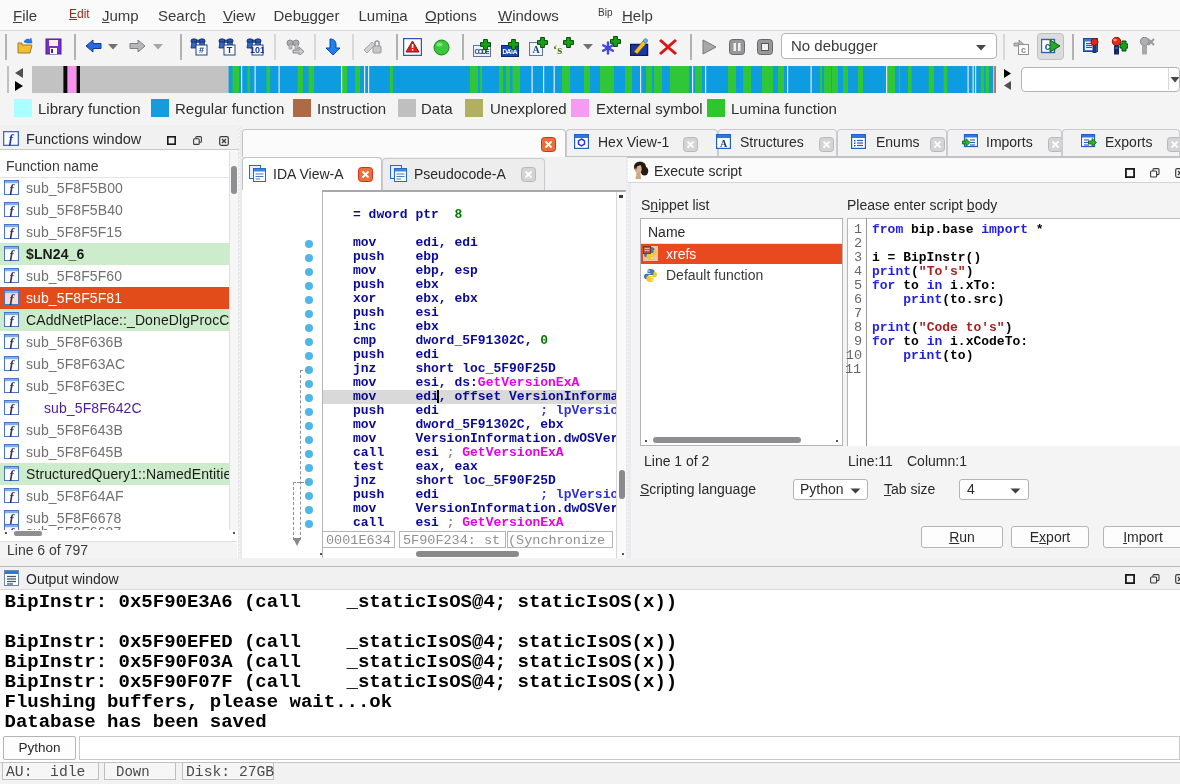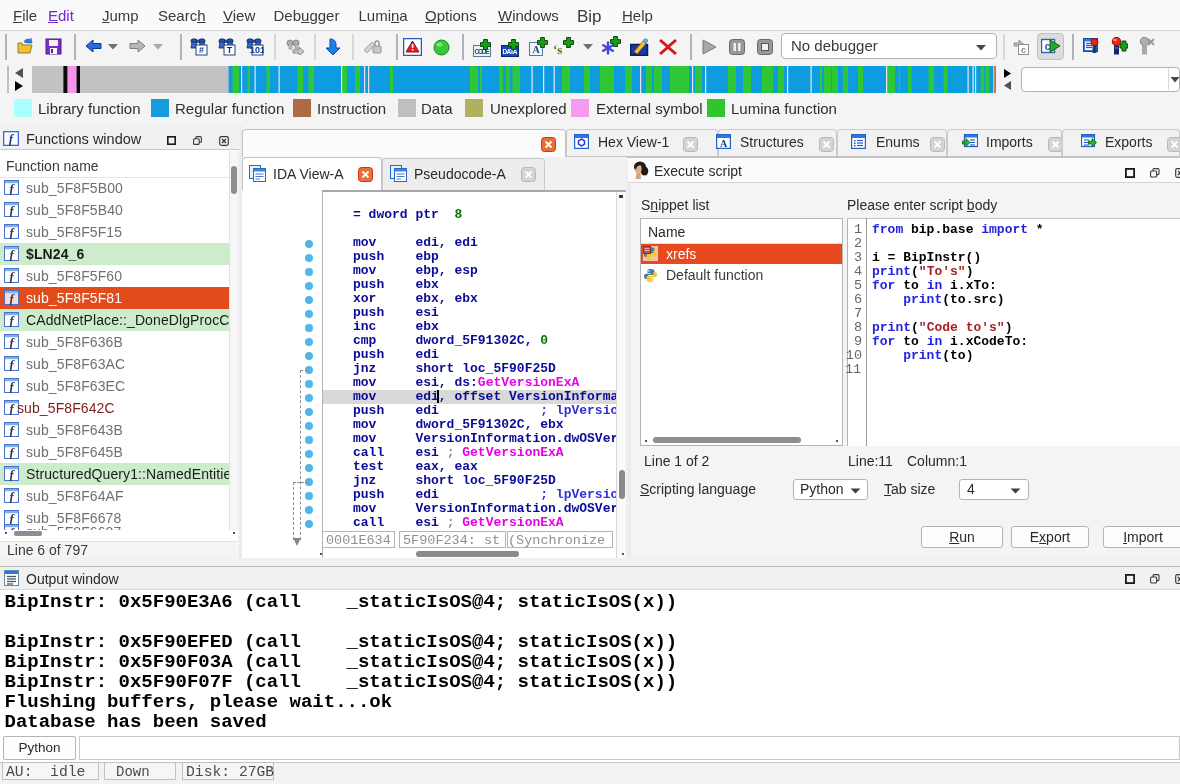--- a/index.html
+++ b/index.html
@@ -3,29 +3,29 @@
 *{margin:0;padding:0;box-sizing:border-box}
 body{width:1180px;height:784px;overflow:hidden;font-family:"Liberation Sans",sans-serif;background:#f4f4f5}
 #app{position:relative;width:1180px;height:784px;background:#f4f4f5;overflow:hidden}
 .abs{position:absolute}
 pre{font-family:"Liberation Mono",monospace;white-space:pre}
 </style></head><body>
 <div id="app">
 
 <div class="abs" style="left:0;top:0;width:1180px;height:31px;background:#fafafa;border-bottom:1px solid #d8d8da"></div>
 <div class="abs" style="left:13px;top:7px;font-size:15px;color:#3a3a3a"><u>F</u>ile</div>
-<div class="abs" style="left:48px;top:7px;font-size:15px;color:#6d28d9"><u>E</u>dit</div>
+<div class="abs" style="left:69px;top:7px;font-size:12px;color:#b91c1c"><u>E</u>dit</div>
 <div class="abs" style="left:102px;top:7px;font-size:15px;color:#3a3a3a"><u>J</u>ump</div>
 <div class="abs" style="left:158px;top:7px;font-size:15px;color:#3a3a3a">Searc<u>h</u></div>
 <div class="abs" style="left:223px;top:7px;font-size:15px;color:#3a3a3a"><u>V</u>iew</div>
 <div class="abs" style="left:273.5px;top:7px;font-size:15px;color:#3a3a3a">Deb<u>u</u>gger</div>
 <div class="abs" style="left:358.5px;top:7px;font-size:15px;color:#3a3a3a">Lumi<u>n</u>a</div>
 <div class="abs" style="left:425px;top:7px;font-size:15px;color:#3a3a3a"><u>O</u>ptions</div>
 <div class="abs" style="left:498px;top:7px;font-size:15px;color:#3a3a3a"><u>W</u>indows</div>
-<div class="abs" style="left:577px;top:7px;font-size:17px;color:#3a3a3a">Bip</div>
+<div class="abs" style="left:598px;top:7px;font-size:10px;color:#3a3a3a">Bip</div>
 <div class="abs" style="left:622px;top:7px;font-size:15px;color:#3a3a3a"><u>H</u>elp</div>
 <div class="abs" style="left:0;top:31px;width:1180px;height:33px;background:#f4f4f5"></div>
 <div class="abs" style="left:5px;top:34px;width:2px;height:26px;background:#b2b2b4"></div>
 <div class="abs" style="left:74px;top:34px;width:2px;height:26px;background:#b2b2b4"></div>
 <div class="abs" style="left:179.5px;top:34px;width:2px;height:26px;background:#b2b2b4"></div>
 <div class="abs" style="left:274px;top:34px;width:2px;height:26px;background:#d8d8da"></div>
 <div class="abs" style="left:313.5px;top:34px;width:2px;height:26px;background:#d8d8da"></div>
 <div class="abs" style="left:352px;top:34px;width:2px;height:26px;background:#d8d8da"></div>
 <div class="abs" style="left:395.5px;top:34px;width:2px;height:26px;background:#b2b2b4"></div>
 <div class="abs" style="left:462px;top:34px;width:2px;height:26px;background:#b2b2b4"></div>
@@ -384,21 +384,21 @@
       <rect x="0.5" y="0.5" width="14" height="14" fill="#fdfdfe" stroke="#4a72cc"></rect>
       <rect x="1" y="1" width="13" height="2.2" fill="#7ab2ec"></rect>
       <text x="7.5" y="12.5" font-family="Liberation Serif" font-size="12.5" font-style="italic" font-weight="bold" fill="#32325e" text-anchor="middle">f</text>
     </svg>
 <div class="abs" style="left:26px;top:378px;width:203px;font-size:14px;font-weight:normal;letter-spacing:0.1px;color:#707072;white-space:nowrap;overflow:hidden">sub_5F8F63EC</div>
 <svg class="abs" style="left:4px;top:400px" width="15" height="15" viewBox="0 0 15 15">
       <rect x="0.5" y="0.5" width="14" height="14" fill="#fdfdfe" stroke="#4a72cc"></rect>
       <rect x="1" y="1" width="13" height="2.2" fill="#7ab2ec"></rect>
       <text x="7.5" y="12.5" font-family="Liberation Serif" font-size="12.5" font-style="italic" font-weight="bold" fill="#32325e" text-anchor="middle">f</text>
     </svg>
-<div class="abs" style="left:17px;top:400px;width:203px;font-size:14px;font-weight:normal;letter-spacing:0.1px;color:#7f1d1d;white-space:nowrap;overflow:hidden">sub_5F8F642C</div>
+<div class="abs" style="left:44px;top:400px;width:203px;font-size:14px;font-weight:normal;letter-spacing:0.1px;color:#4c1d95;white-space:nowrap;overflow:hidden">sub_5F8F642C</div>
 <svg class="abs" style="left:4px;top:422px" width="15" height="15" viewBox="0 0 15 15">
       <rect x="0.5" y="0.5" width="14" height="14" fill="#fdfdfe" stroke="#4a72cc"></rect>
       <rect x="1" y="1" width="13" height="2.2" fill="#7ab2ec"></rect>
       <text x="7.5" y="12.5" font-family="Liberation Serif" font-size="12.5" font-style="italic" font-weight="bold" fill="#32325e" text-anchor="middle">f</text>
     </svg>
 <div class="abs" style="left:26px;top:422px;width:203px;font-size:14px;font-weight:normal;letter-spacing:0.1px;color:#707072;white-space:nowrap;overflow:hidden">sub_5F8F643B</div>
 <svg class="abs" style="left:4px;top:444px" width="15" height="15" viewBox="0 0 15 15">
       <rect x="0.5" y="0.5" width="14" height="14" fill="#fdfdfe" stroke="#4a72cc"></rect>
       <rect x="1" y="1" width="13" height="2.2" fill="#7ab2ec"></rect>
       <text x="7.5" y="12.5" font-family="Liberation Serif" font-size="12.5" font-style="italic" font-weight="bold" fill="#32325e" text-anchor="middle">f</text>

